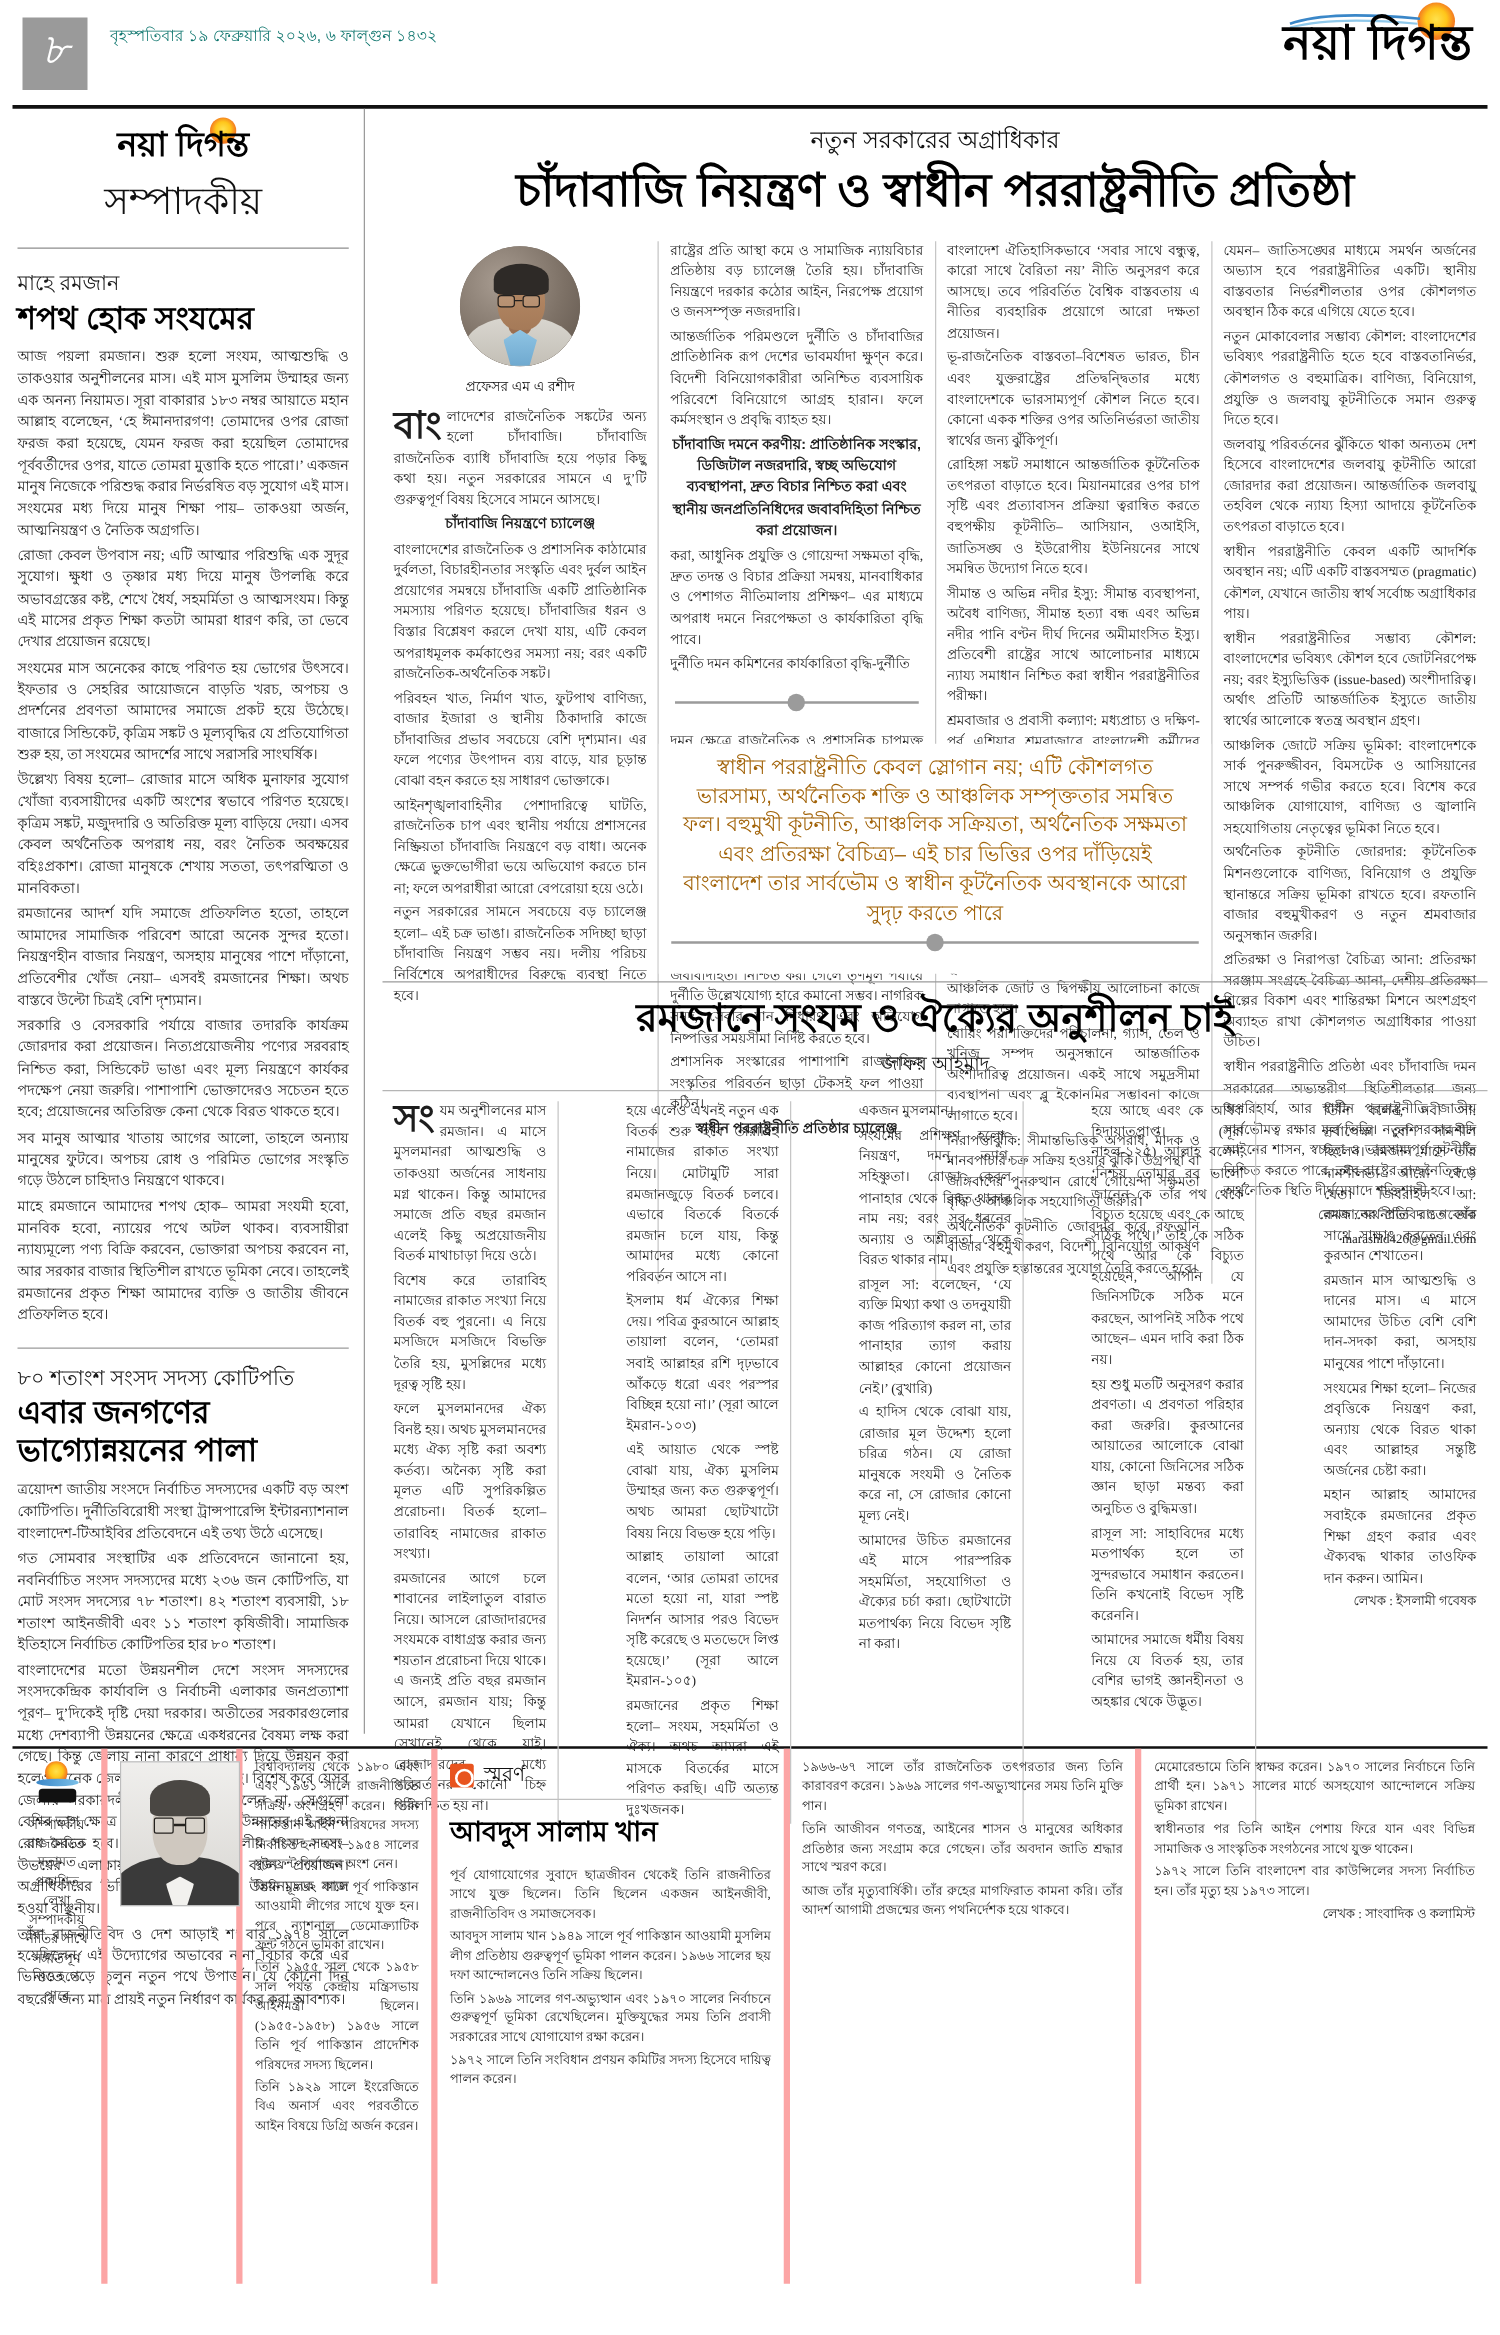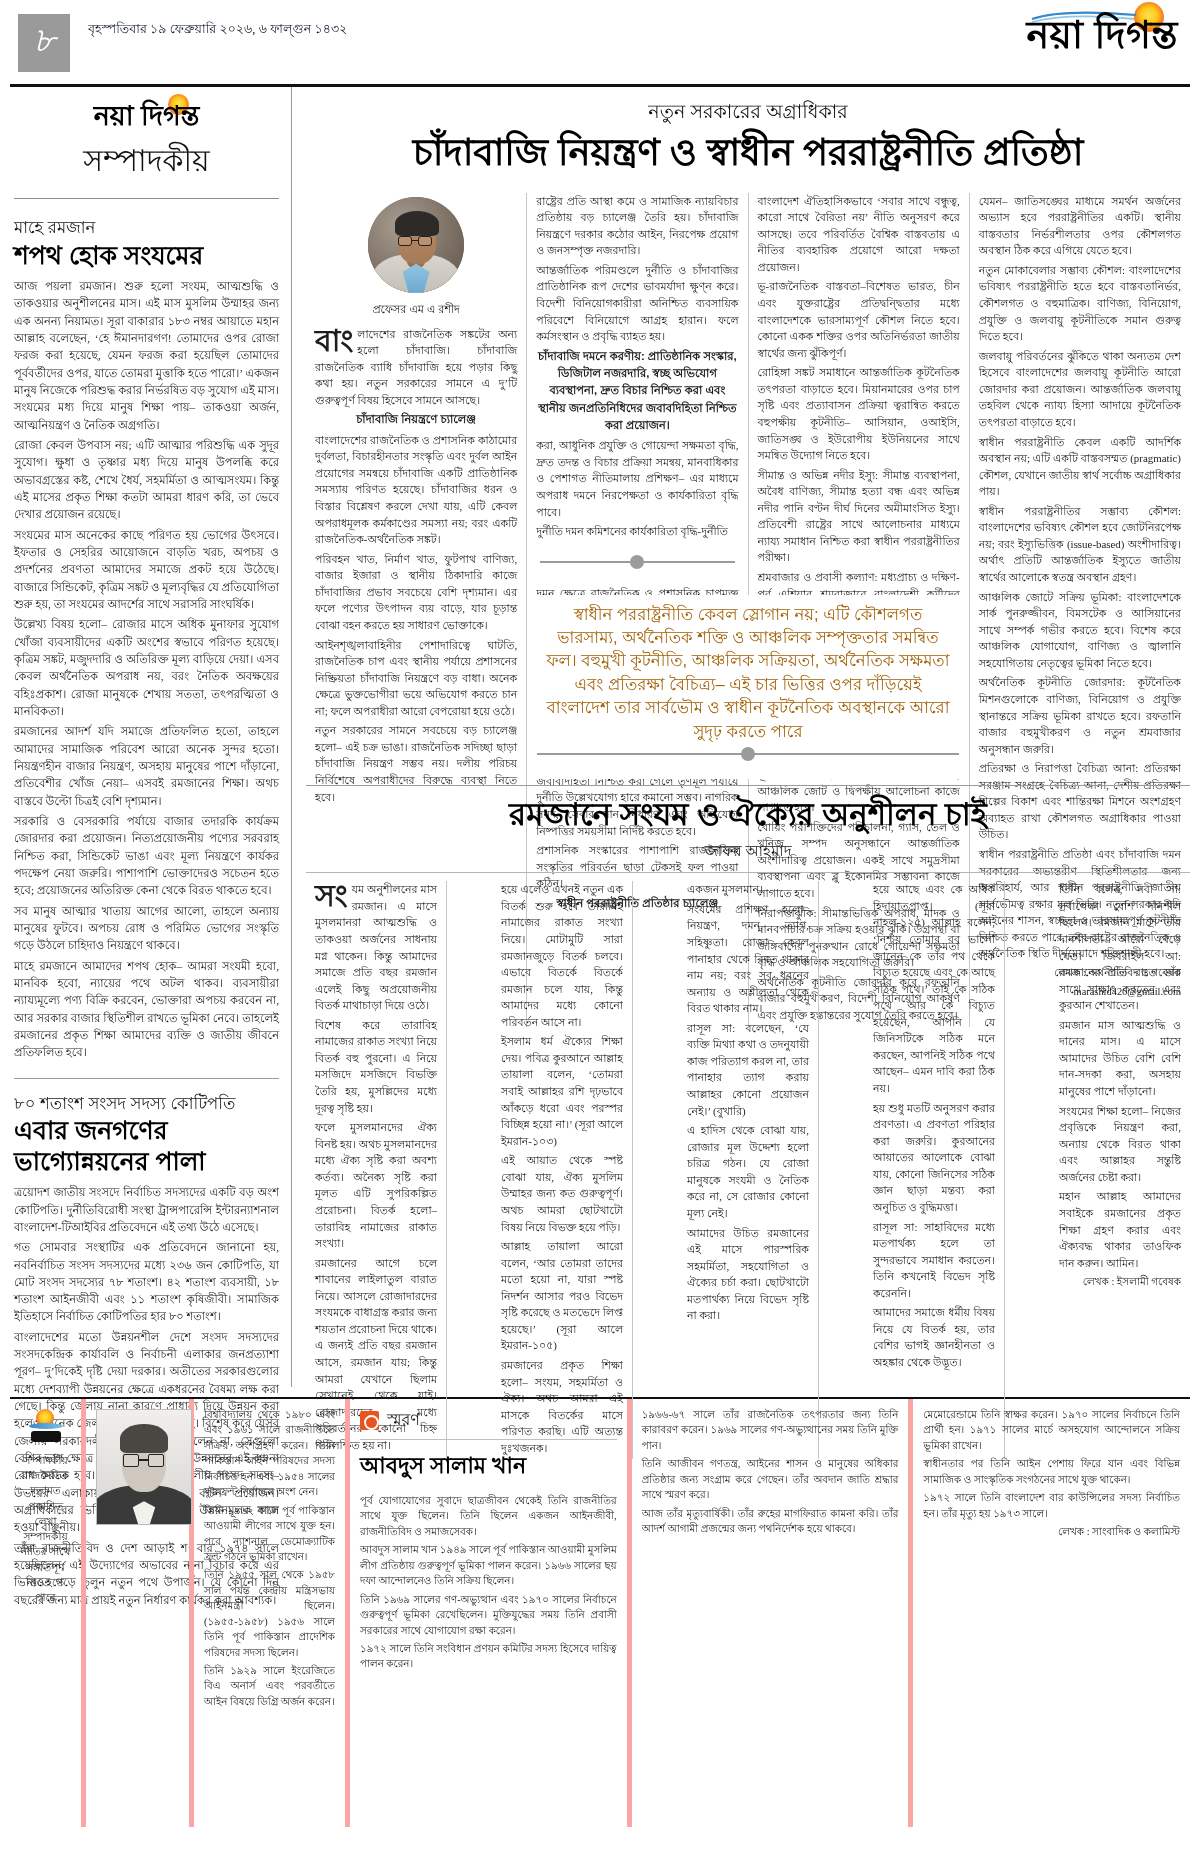--- a/index.html
+++ b/index.html
@@ -32,22 +32,22 @@
     color: #fff; font-size: 34px; line-height: 1;
     font-family: "Liberation Serif", serif;
     font-style: italic;
     transform: translateY(-2px);
   }
   .topbar-text {
     margin-left: 18px; padding-top: 6px;
     flex: 1 1 auto;
   }
   .top-date {
-    font-size: 12.5px; color: #0f172a; letter-spacing: .1px;
-    font-family: Liberation Serif, serif;
+    font-size: 12.5px; color: #0f766e; letter-spacing: .1px;
+    font-family: Liberation Sans, sans-serif;
   }
   .top-mail {
     font-size: 12.5px; color: #111; margin-top: 3px;
     font-family: "Liberation Serif", serif;
   }
   .masthead {
     flex: 0 0 auto; padding-right: 6px; padding-top: 2px;
     text-align: right; position: relative;
   }
   .mast-word {

